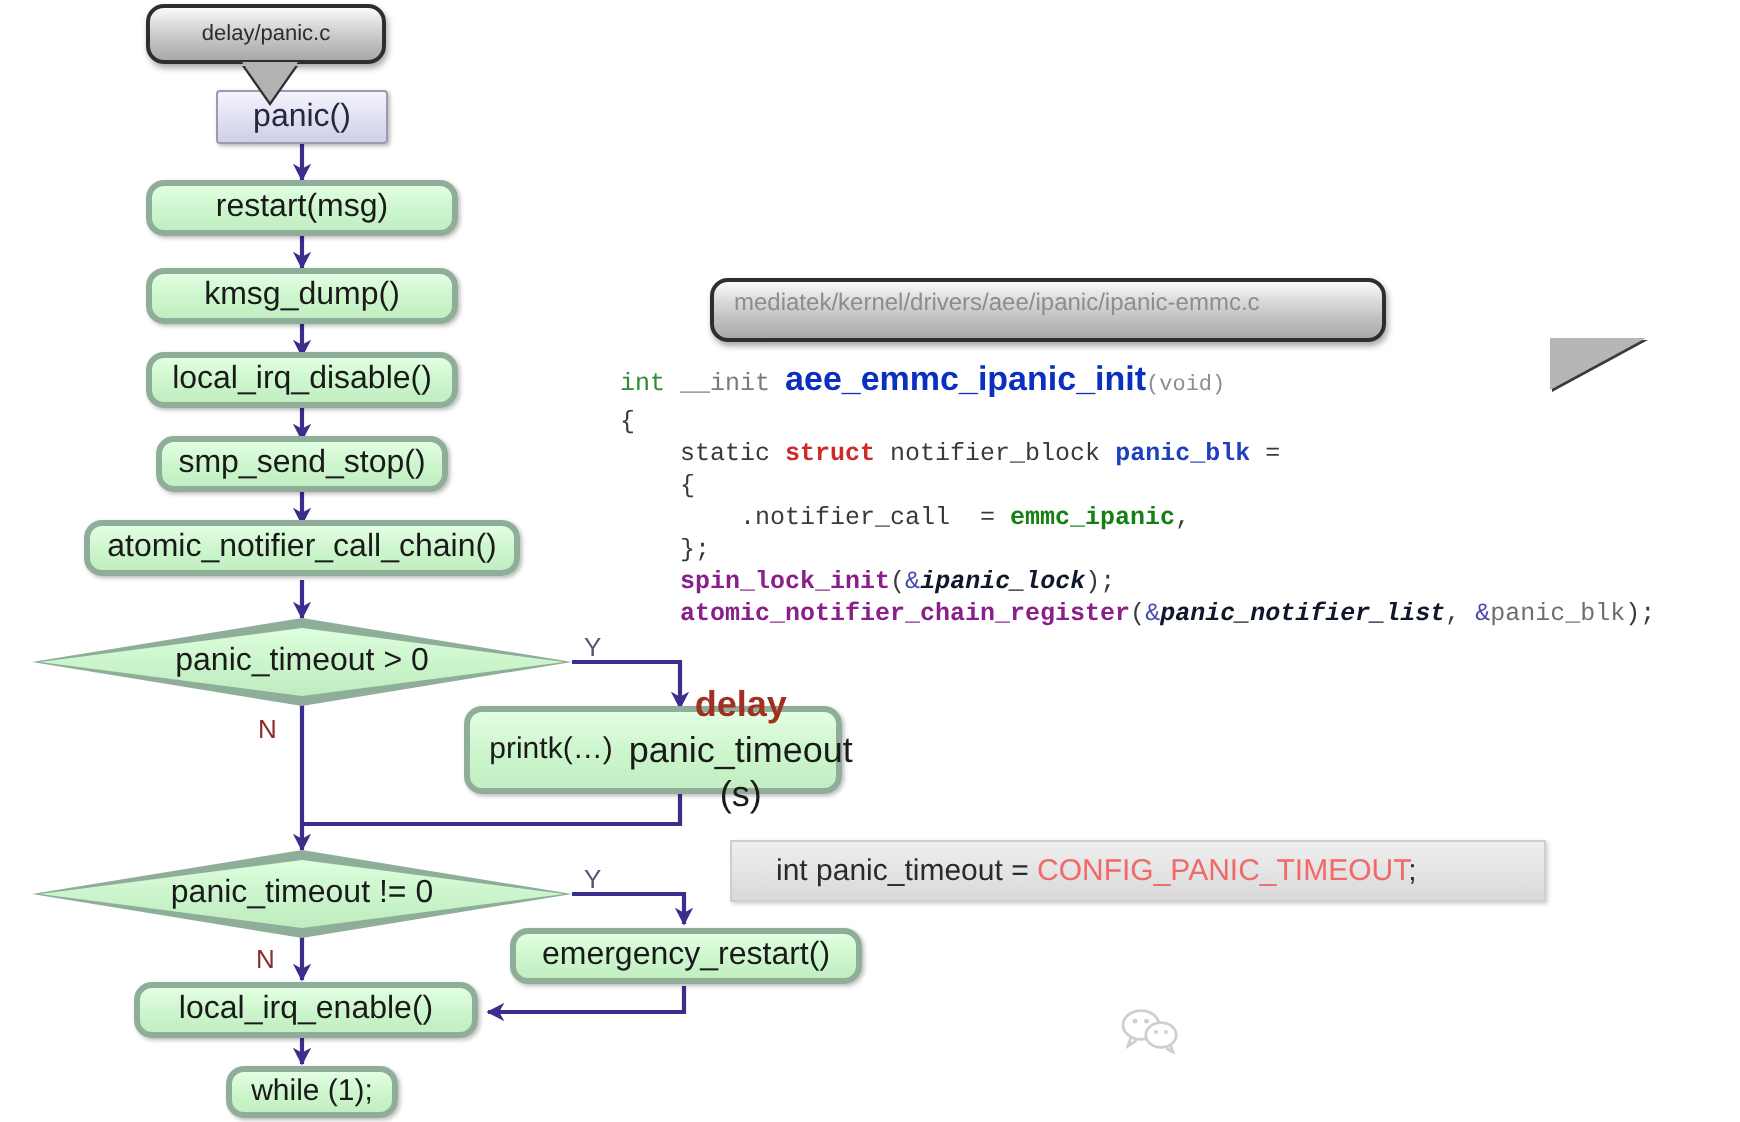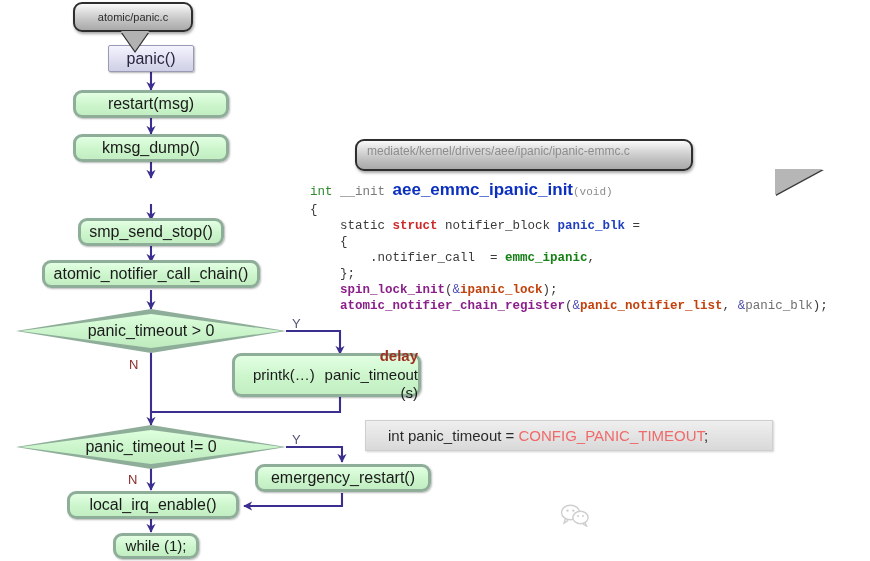--- a/index.html
+++ b/index.html
@@ -110,21 +110,21 @@
   }
   .k-type{color:#2e8b2e;}
   .k-gray{color:#7a7a7a;margin-top:9px;}
   .k-fn{color:#0b2fbf;font-weight:bold;font-size:17px;font-family:"Liberation Sans",sans-serif;}
   .k-paren{color:#8d8d8d;font-size:11px;}
   .k-plain{color:#3a3a3a;}
   .k-kw{color:#cf2a2a;font-weight:bold;}
   .k-var{color:#1f3fbf;font-weight:bold;}
   .k-green{color:#168016;font-weight:bold;}
   .k-purple{color:#8a1f8a;font-weight:bold;}
-  .k-ital{color:#c2410c;font-weight:bold;}
+  .k-ital{color:#0f172a;font-weight:bold;font-style:italic;}
   .k-amp{color:#4a4ab0;}
   .k-gray2{color:#6f6f6f;}
 
   
   #info-strip{
     position:absolute;left:365px;top:420px;width:408px;height:31px;
     background:linear-gradient(180deg,#efefef 0%,#e4e4e4 50%,#d9d9d9 100%);
     border:1px solid #cfcfcf;
     box-shadow:1px 1px 2px rgba(0,0,0,.18);
     display:flex;align-items:center;
@@ -192,56 +192,59 @@
 
       <path d="M151,468 L151,490" marker-end="url(#ah)"></path>
 
       <path d="M342,493 L342,506 L244,506" marker-end="url(#ah)"></path>
 
       <path d="M151,518 L151,532" marker-end="url(#ah)"></path>
     </g>
   </svg>
 
   <div class="callout" id="callout-panic">
-    <div class="ctext">atomic/panic.c</div>
+    <div class="ctext">delay/panic.c</div>
     <div class="tail"></div>
   </div>
 
   <div class="node start" style="left:108px;top:45px;width:86px;height:27px;">
     <span>panic()</span>
   </div>
 
   <div class="node proc" style="left:73px;top:90px;width:156px;height:28px;">
     <span>restart(msg)</span>
   </div>
 
   <div class="node proc" style="left:73px;top:134px;width:156px;height:28px;">
     <span>kmsg_dump()</span>
   </div>
 
+  <div class="node proc" style="left:73px;top:176px;width:156px;height:28px;">
+    <span>local_irq_disable()</span>
+  </div>
 
   <div class="node proc" style="left:78px;top:218px;width:146px;height:28px;">
     <span>smp_send_stop()</span>
   </div>
 
   <div class="node proc" style="left:42px;top:260px;width:218px;height:28px;">
     <span>atomic_notifier_call_chain()</span>
   </div>
 
   <div class="decision" style="left:16px;top:309px;width:270px;height:44px;">
     <div class="dborder"></div>
     <div class="dfill"></div>
     <div class="dlabel">panic_timeout &gt; 0</div>
   </div>
   <div class="blabel y" style="left:292px;top:316px;">Y</div>
   <div class="blabel" style="left:129px;top:357px;">N</div>
 
   <div class="node proc two-line" style="left:232px;top:353px;width:189px;height:44px;flex-direction:row;">
     <div style="width:100%;padding-left:18px;box-sizing:border-box;text-align:left;font-size:15px;">printk(…)</div>
-    <div style="width:100%;padding-left:8px;box-sizing:border-box;text-align:right;font-size:15px;">
+    <div style="width:100%;padding-left:8px;box-sizing:border-box;text-align:center;font-size:18px;">
       <span style="color:#a03020;font-weight:bold;">delay</span><span> panic_timeout (s)</span>
     </div>
   </div>
 
   <div class="decision" style="left:16px;top:425px;width:270px;height:44px;">
     <div class="dborder"></div>
     <div class="dfill"></div>
     <div class="dlabel">panic_timeout != 0</div>
   </div>
   <div class="blabel y" style="left:292px;top:432px;">Y</div>

